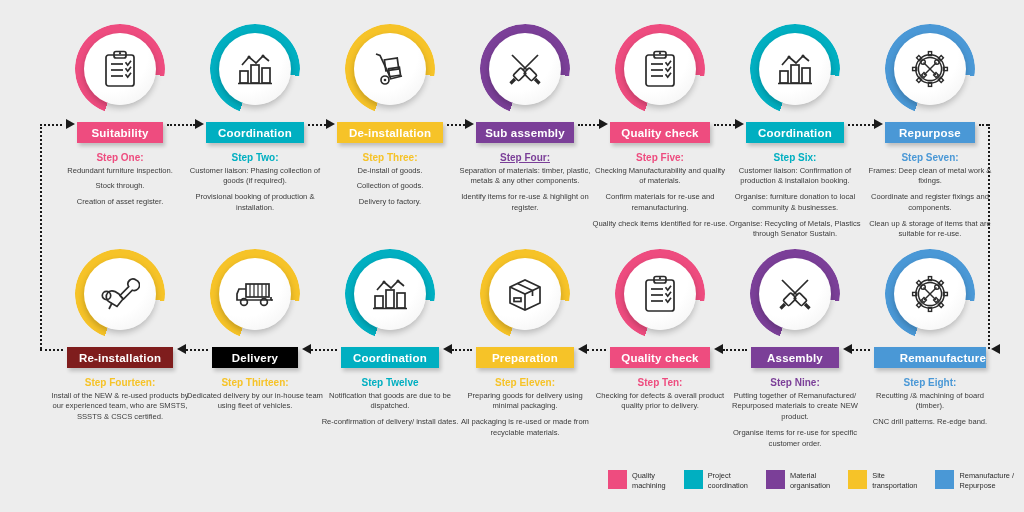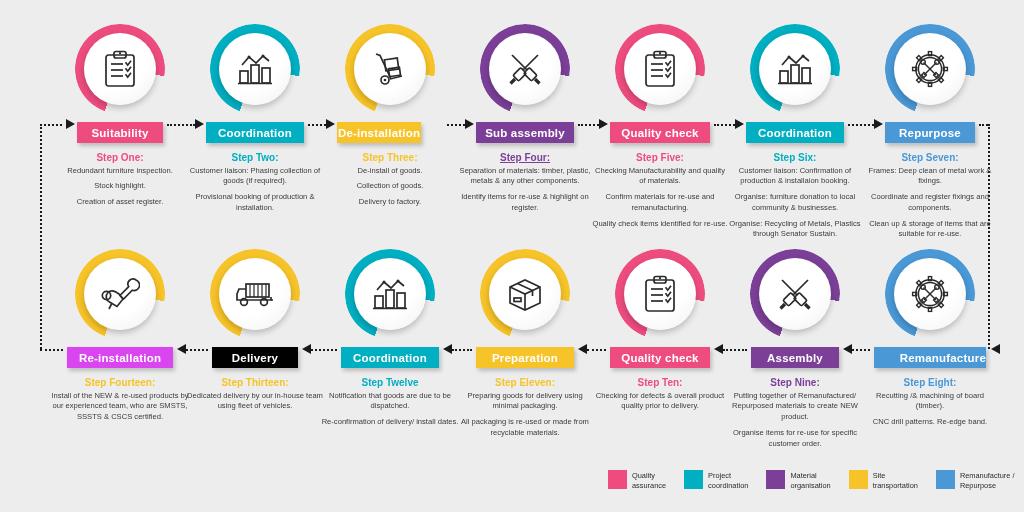--- a/index.html
+++ b/index.html
@@ -160,21 +160,21 @@
               <polyline points="22.5,24.3 24.7,27.2 28,22.8"></polyline>
     </svg>
           </div>
     </div>
     <div class="banner" style="background:#EE4C7F; width:86px; margin-left:32px;">
       <span>Suitability</span>
     </div>
     <div class="steptitle" style="color:#EE4C7F;">Step One:</div>
     <div class="body-lines">
       <div class="para">Redundant furniture inspection.</div>
-          <div class="para">Stock highlight.</div>
+          <div class="para">Stock through.</div>
           <div class="para">Creation of asset register.</div>
     </div>
       </div>
       <div class="node" style="left: 180px; top: 24px;">
     <div class="circle-wrap">
       <div class="ring" style="background: conic-gradient(from 200deg, #00AFC1 0turn 0.72turn, rgba(0,0,0,0) 0.72turn 1turn);
           -webkit-mask: radial-gradient(circle, transparent 0 34px, #000 34px);
           mask: radial-gradient(circle, transparent 0 34px, #000 34px);"></div>
       <div class="disc">
             <svg width="38" height="34" viewBox="0 0 38 34" fill="none" stroke="#2b2b2b" stroke-width="1.7">
@@ -206,21 +206,21 @@
             <svg width="38" height="36" viewBox="0 0 38 36" fill="none" stroke="#2b2b2b" stroke-width="1.7">
       <path d="M5 3 L9 4.5 L20 28"></path>
       <rect x="14" y="8" width="13" height="11" transform="rotate(-8 20 13)"></rect>
       <rect x="18" y="17" width="11" height="8" transform="rotate(-8 23 21)"></rect>
       <circle cx="14" cy="29" r="4"></circle>
       <circle cx="14" cy="29" r="1.3" fill="#2b2b2b" stroke="none"></circle>
       <path d="M19 28 L31 25"></path>
     </svg>
           </div>
     </div>
-    <div class="banner" style="background:#F6C328; width:84px; margin-left:22px;">
+    <div class="banner" style="background:#F6C328; width:106px; margin-left:22px;">
       <span>De-installation</span>
     </div>
     <div class="steptitle" style="color:#F6C328;">Step Three:</div>
     <div class="body-lines">
       <div class="para">De-install of goods.</div>
           <div class="para">Collection of goods.</div>
           <div class="para">Delivery to factory.</div>
     </div>
       </div>
       <div class="node" style="left: 450px; top: 24px;">
@@ -526,35 +526,35 @@
           mask: radial-gradient(circle, transparent 0 34px, #000 34px);"></div>
       <div class="disc">
             <svg width="40" height="34" viewBox="0 0 40 34" fill="none" stroke="#2b2b2b" stroke-width="1.7">
       <path d="M36 3 a5 5 0 0 0 -7.3 6.6 L20 18.5 l3.5 3.5 l8.8 -8.8 A5 5 0 0 0 36 3 z"></path>
       <path d="M19 17 C14 13 10.5 13 8 15.5 C5 18.5 6 23 9.5 25 L17 29.5 L23 22 Z"></path>
       <circle cx="6.5" cy="18.5" r="4.2"></circle>
       <path d="M12 26 L9 32"></path>
     </svg>
           </div>
     </div>
-    <div class="banner" style="background:#d946ef; width:106px; margin-left:22px;">
+    <div class="banner" style="background:#7f1d1d; width:106px; margin-left:22px;">
       <span>Re-installation</span>
     </div>
     <div class="steptitle" style="color:#F6C328;">Step Fourteen:</div>
     <div class="body-lines">
       <div class="para">Install of the NEW &amp; re-used products by our experienced team, who are SMSTS, SSSTS &amp; CSCS certified.</div>
     </div>
       </div>
     </div>
 
   <div id="legend">
       <div class="leg-item">
     <div class="leg-sw" style="background:#EE4C7F;"></div>
     <div class="leg-tx">Quality
-assurance</div>
+machining</div>
       </div>
       <div class="leg-item">
     <div class="leg-sw" style="background:#00AFC1;"></div>
     <div class="leg-tx">Project
 coordination</div>
       </div>
       <div class="leg-item">
     <div class="leg-sw" style="background:#7B3F98;"></div>
     <div class="leg-tx">Material
 organisation</div>

